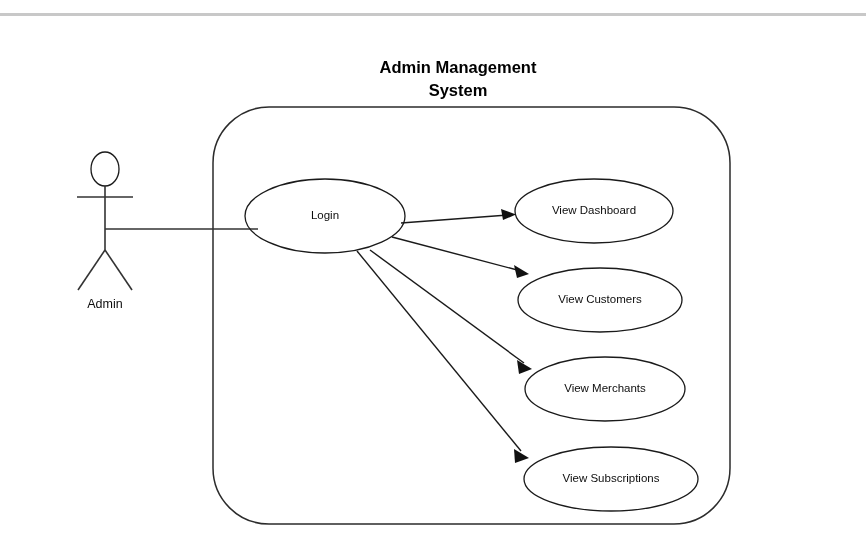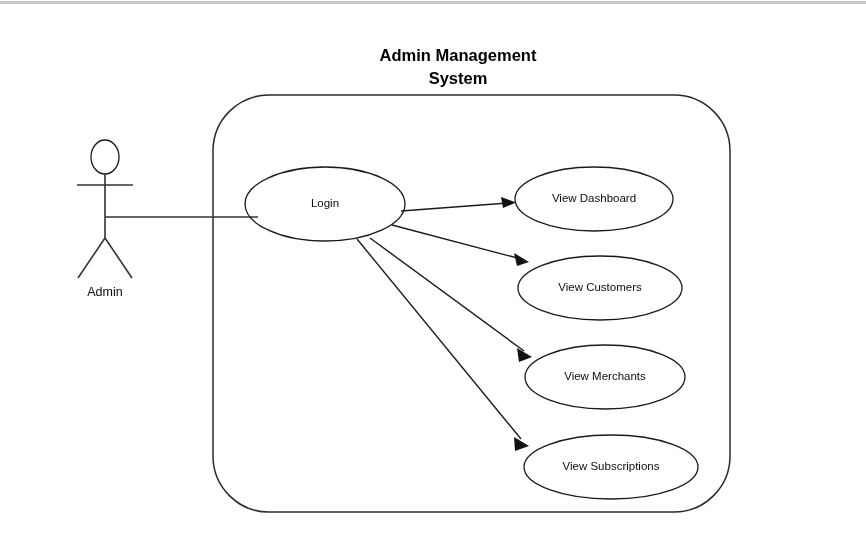--- a/index.html
+++ b/index.html
@@ -9,21 +9,21 @@
   }
   body {
     width: 866px;
     height: 547px;
     position: relative;
     overflow: hidden;
     font-family: "Liberation Sans", sans-serif;
   }
   #canvas-root {
     position: absolute;
-    top: 0;
+    top: 12px;
     left: 0;
     width: 866px;
     height: 467px;
   }
   svg#diagram {
     display: block;
     width: 866px;
     height: 547px;
   }
   .shape-stroke {

